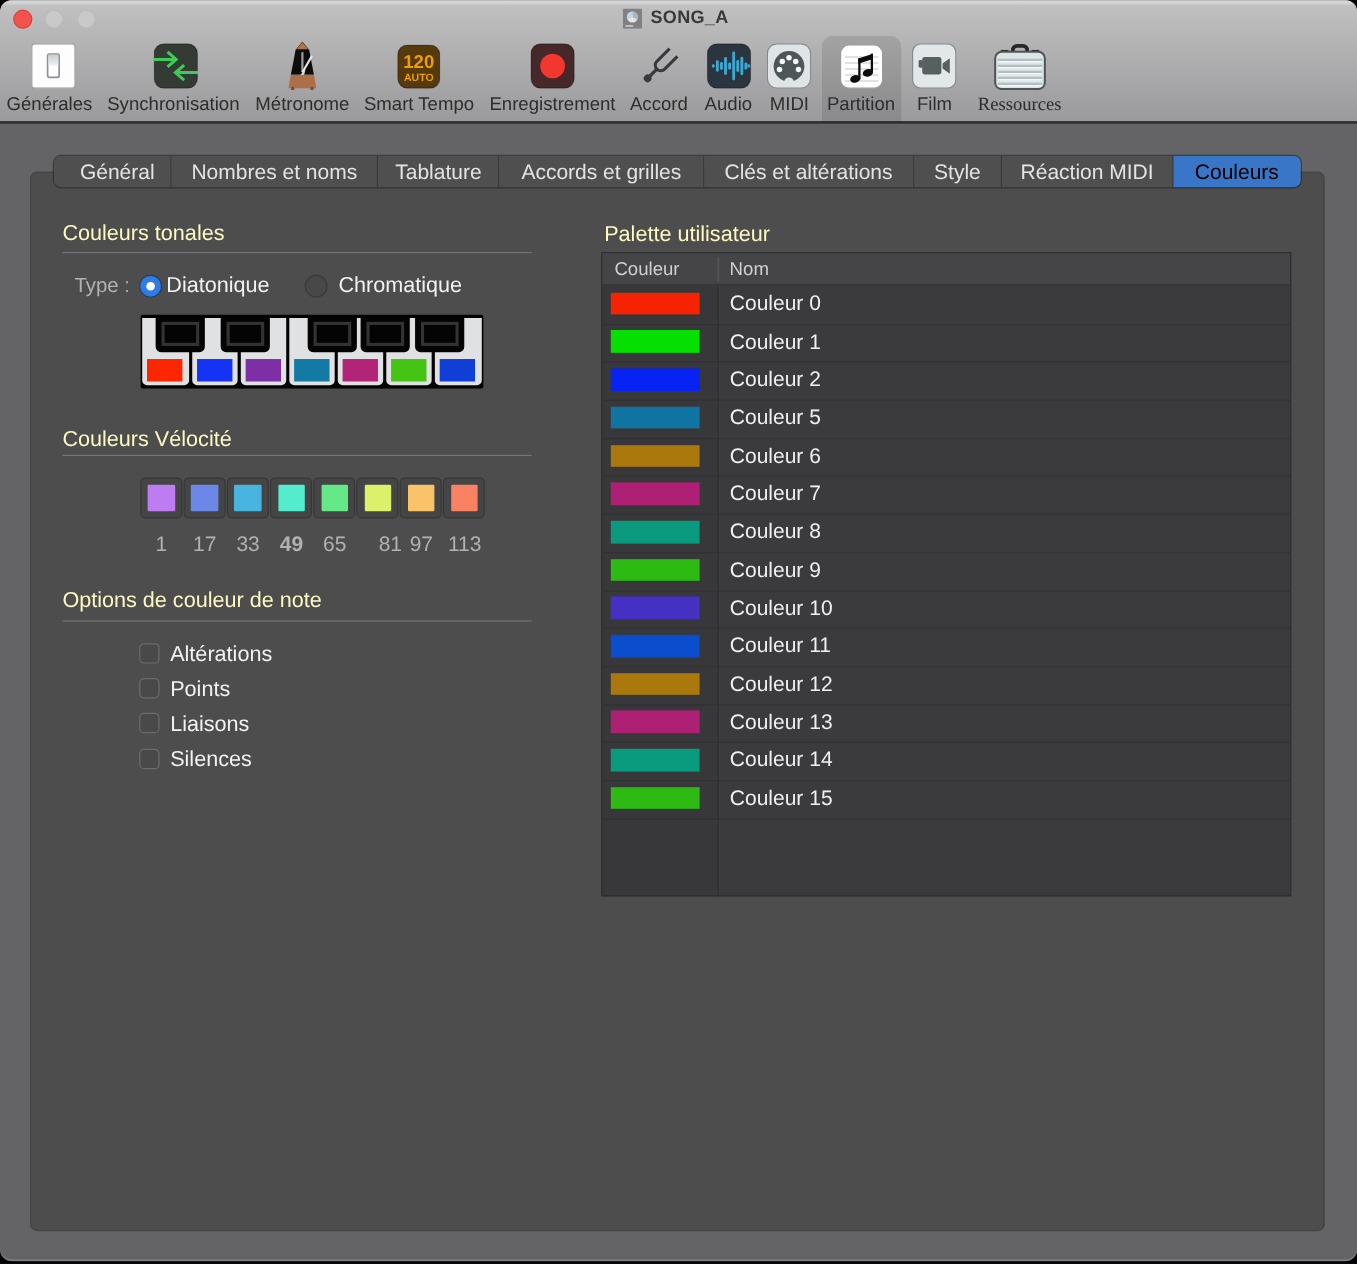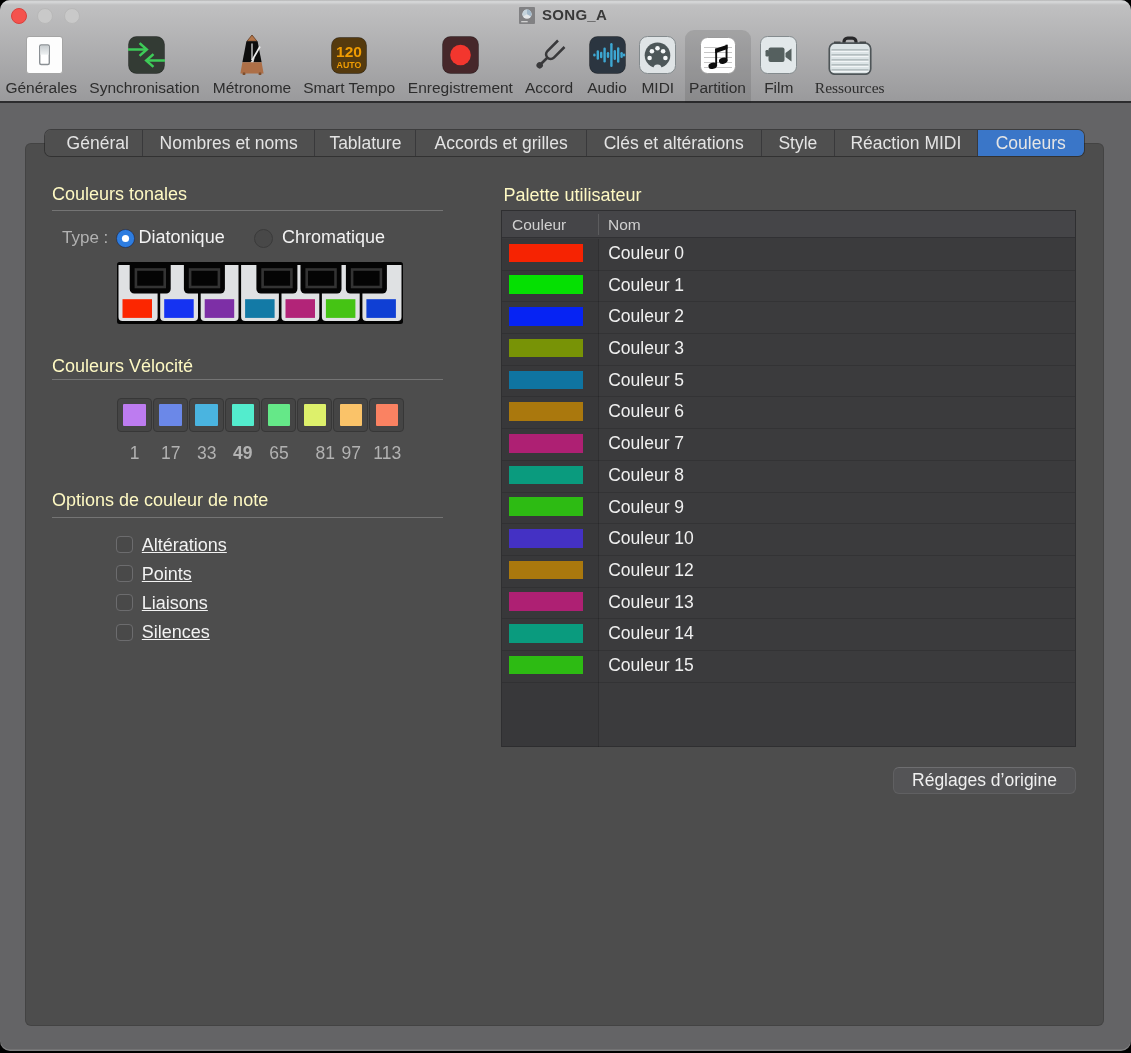--- a/index.html
+++ b/index.html
@@ -13,29 +13,29 @@
 #title{position:absolute;left:542px;top:4px;height:22px;line-height:22px;font-size:15px;font-weight:700;color:#393939;letter-spacing:0.3px;}
 .titem{position:absolute;top:36px;text-align:center;}
 .titem .ic{height:38px;display:flex;align-items:center;justify-content:center;}
 .titem .lb{margin-top:4.8px;font-size:15.5px;color:#2d2d2d;white-space:nowrap;}
 #hilite{position:absolute;left:685px;top:30px;width:66px;height:73px;background:rgba(22,22,22,0.12);border-radius:9px 9px 0 0;}
 #panel{position:absolute;left:25px;top:143px;width:1079px;height:883px;background:#4d4d4d;border-radius:6px;box-shadow:0 0 0 1px rgba(0,0,0,0.12) inset;}
 #tabs{position:absolute;left:44.8px;top:130px;height:26px;display:flex;border-radius:6px;overflow:hidden;box-shadow:0 0 0 1px rgba(30,30,30,0.55);}
 .tab{background:#4f4f4f;color:#e3e3e3;font-size:17.5px;line-height:26.5px;text-align:center;border-right:1px solid #39393b;}
 .tab:first-child{padding-left:9px;}
 .tab:last-child{border-right:none;}
-.tab.sel{background:#3a76c8;color:#e5e5e5;}
+.tab.sel{background:#3a76c8;color:#000000;}
 .sech{position:absolute;font-size:18px;color:#fef9c3;}
 .rule{position:absolute;height:1px;background:#747474;}
 .mut{color:#b2b2b2;}
 .w{color:#f2f2f2;}
 .radio{position:absolute;width:19px;height:19px;border-radius:50%;}
 .radio.off{background:#484848;border:1.5px solid #3a3a3a;}
 .cb{position:absolute;left:116px;width:17px;height:17px;border-radius:4px;border:1.5px solid #6c6c6e;background:rgba(0,0,0,0.05);}
-.cblb{position:absolute;left:141.8px;font-size:18px;color:#f2f2f2;text-decoration:underline;}
+.cblb{position:absolute;left:141.8px;font-size:18px;color:#f2f2f2;}
 .vnum{position:absolute;top:442.5px;font-size:17.5px;color:#b2b2b2;width:40px;text-align:center;}
 #table{position:absolute;left:501px;top:210px;width:575px;height:537px;background:#3b3b3d;border:1px solid #2f2f31;padding-left:16px;}
 #thead{position:absolute;left:0;top:0;width:573px;height:27px;background:#454548;border-bottom:1px solid #313134;font-size:15.5px;color:#d0d0d0;}
 #thead .c1{position:absolute;left:10px;top:5px;}
 #thead .c2{position:absolute;left:106px;top:5px;}
 #tsep{position:absolute;left:96px;top:3px;width:1px;height:21px;background:#5c5c5e;}
 #tbody{position:absolute;left:0;top:28px;width:653px;}
 .trow{position:relative;width:573px;height:31.7px;border-bottom:1px solid #333335;}
 .trow .sw{position:absolute;left:7px;top:4.8px;width:74px;height:18.6px;}
 .trow .nm{position:absolute;left:106.2px;top:14px;transform:translateY(-50%);font-size:17.5px;color:#f0f0f0;}
@@ -334,24 +334,20 @@
         </div>
         <div class="trow">
           <div class="sw" style="background:#06e903;"></div>
           <div class="nm">Couleur 1</div>
         </div>
         <div class="trow">
           <div class="sw" style="background:#0725fc;"></div>
           <div class="nm">Couleur 2</div>
         </div>
         <div class="trow">
-          <div class="sw" style="background:#7d9907;"></div>
-          <div class="nm">Couleur 3</div>
-        </div>
-        <div class="trow">
           <div class="sw" style="background:#1079a7;"></div>
           <div class="nm">Couleur 5</div>
         </div>
         <div class="trow">
           <div class="sw" style="background:#b17d0e;"></div>
           <div class="nm">Couleur 6</div>
         </div>
         <div class="trow">
           <div class="sw" style="background:#b52278;"></div>
           <div class="nm">Couleur 7</div>
@@ -360,20 +356,24 @@
           <div class="sw" style="background:#0ba183;"></div>
           <div class="nm">Couleur 8</div>
         </div>
         <div class="trow">
           <div class="sw" style="background:#2fc214;"></div>
           <div class="nm">Couleur 9</div>
         </div>
         <div class="trow">
           <div class="sw" style="background:#4733cc;"></div>
           <div class="nm">Couleur 10</div>
+        </div>
+        <div class="trow">
+          <div class="sw" style="background:#0d50d6;"></div>
+          <div class="nm">Couleur 11</div>
         </div>
         <div class="trow">
           <div class="sw" style="background:#b17d0e;"></div>
           <div class="nm">Couleur 12</div>
         </div>
         <div class="trow">
           <div class="sw" style="background:#b52278;"></div>
           <div class="nm">Couleur 13</div>
         </div>
         <div class="trow">
@@ -381,14 +381,13 @@
           <div class="nm">Couleur 14</div>
         </div>
         <div class="trow">
           <div class="sw" style="background:#2fc214;"></div>
           <div class="nm">Couleur 15</div>
         </div>
       </div>
 <div style="position:absolute;left:0;top:28px;width:96px;height:508px;background:rgba(0,0,0,0.035);"></div>
       <div id="bodycolsep"></div>
 </div>
-<div id="btn">Réglages d’origine</div>
 </div>
 
 </body></html>

